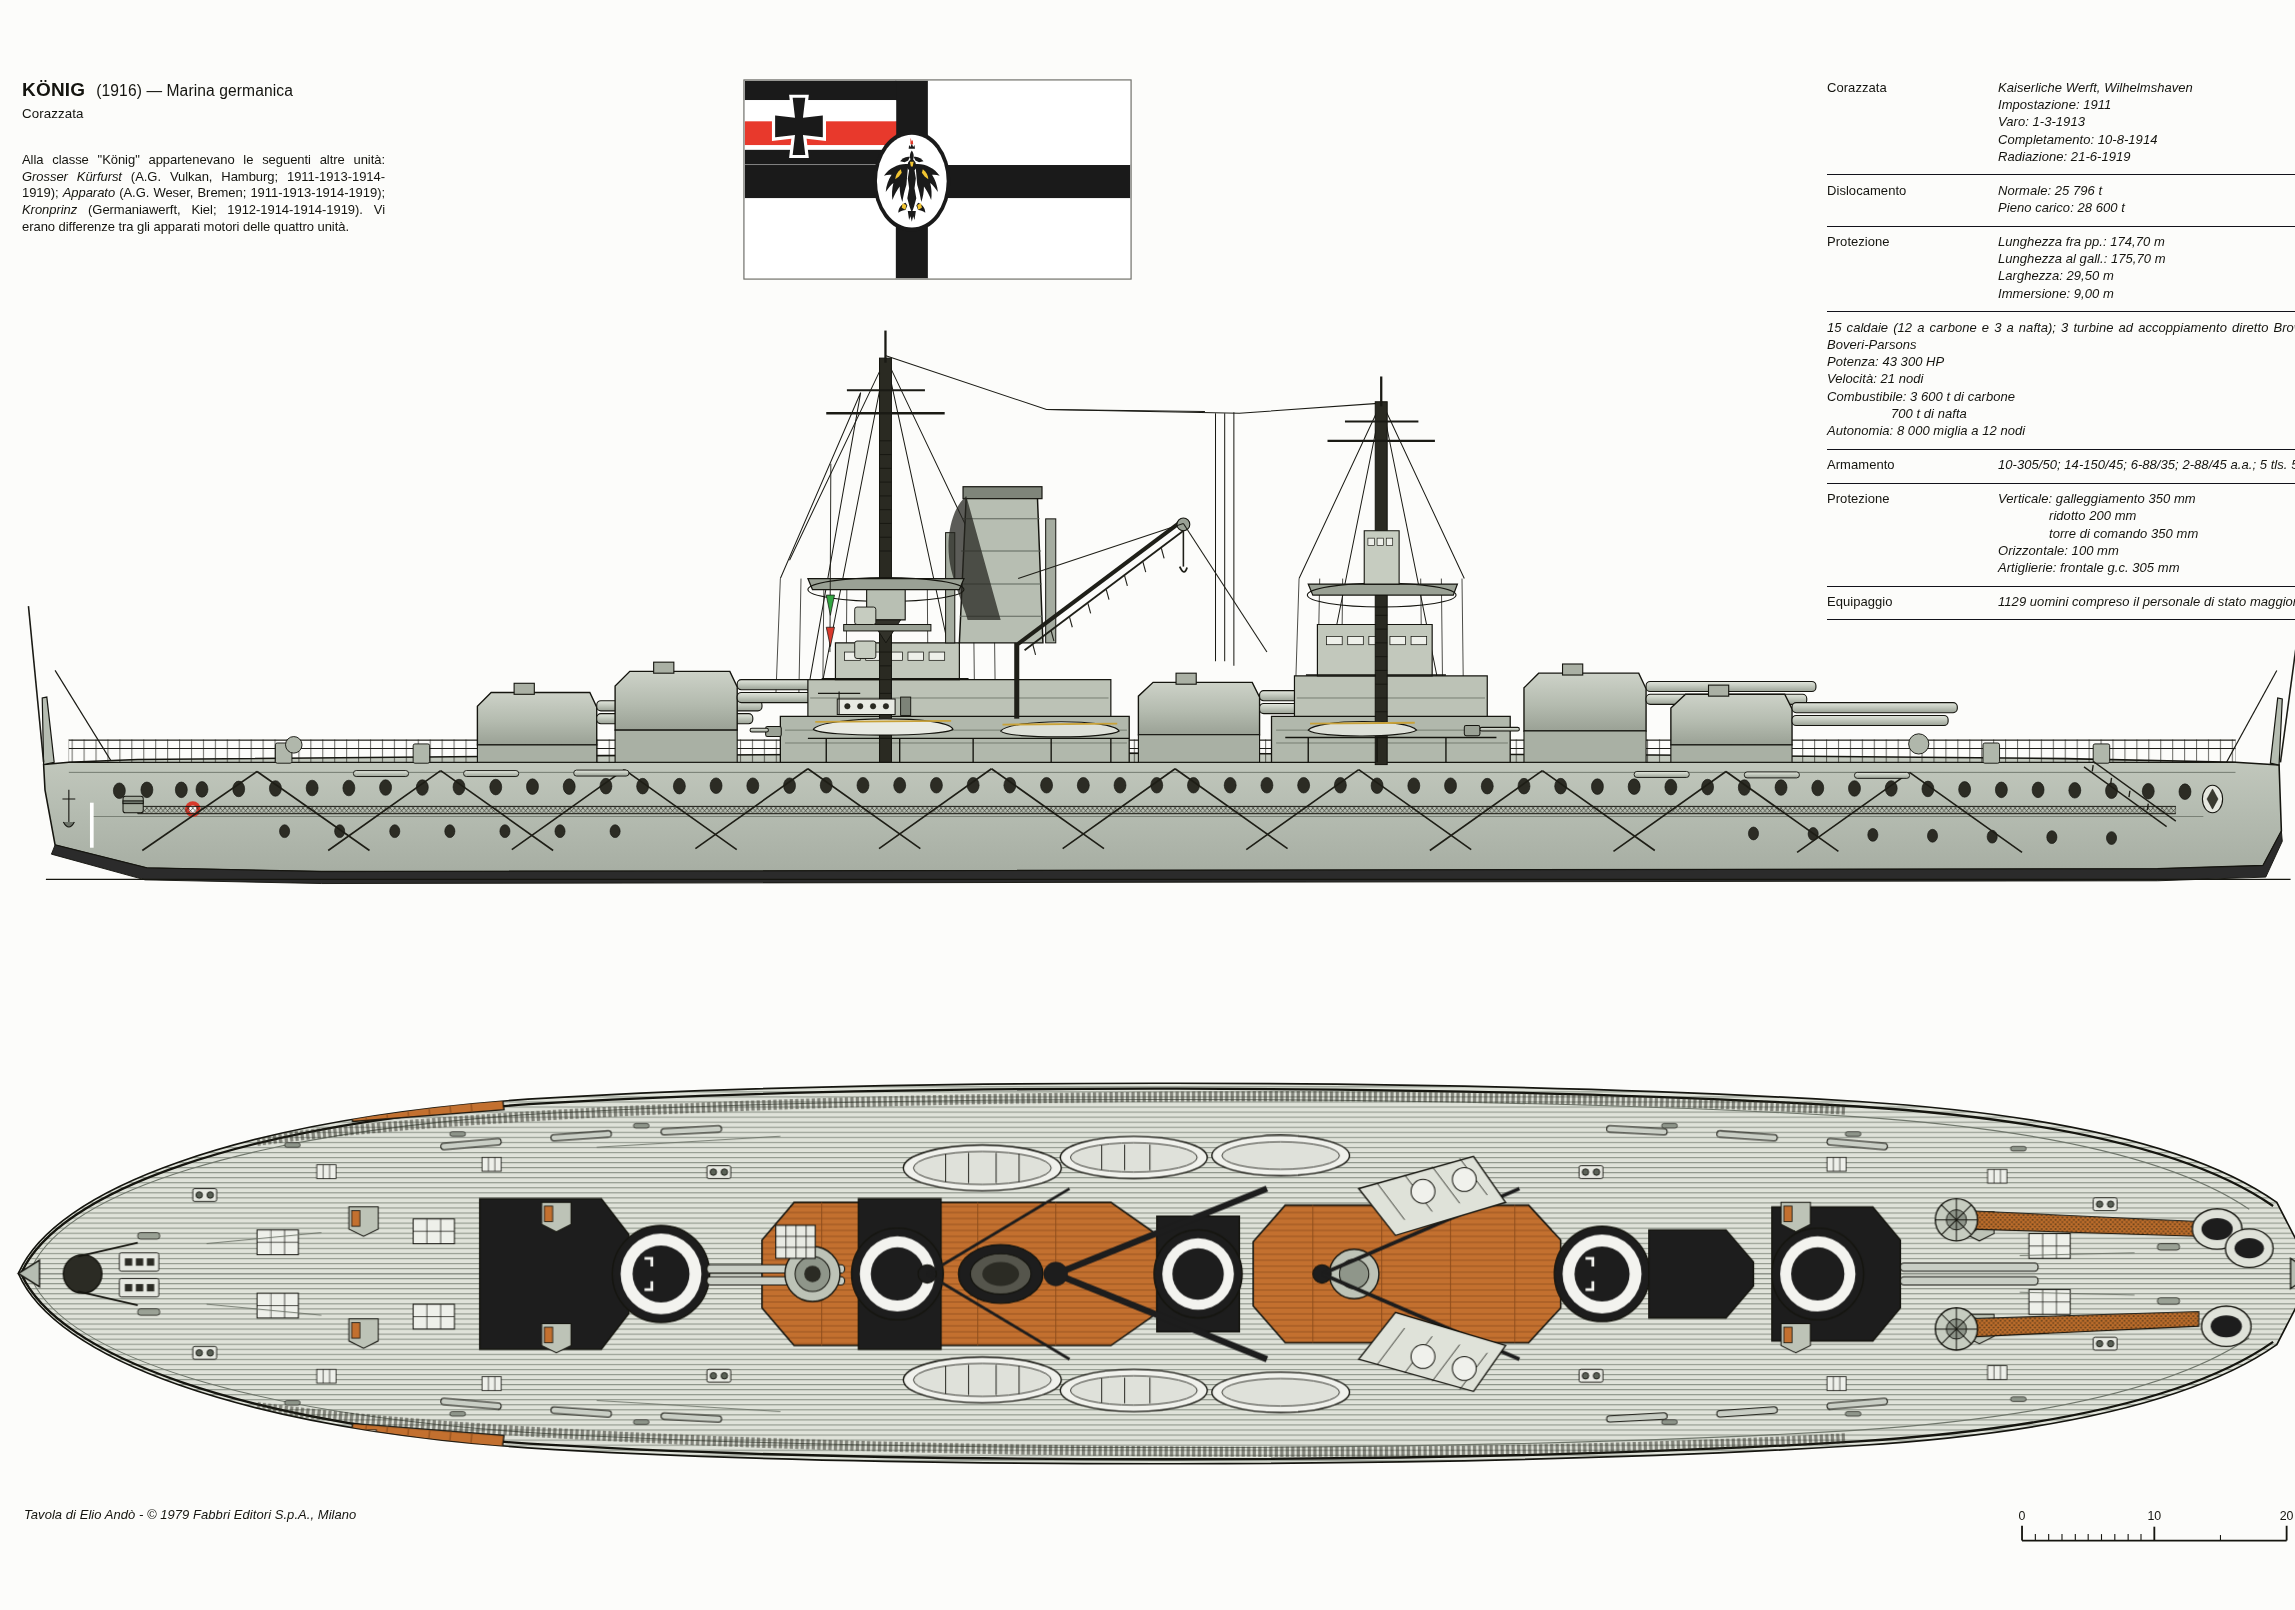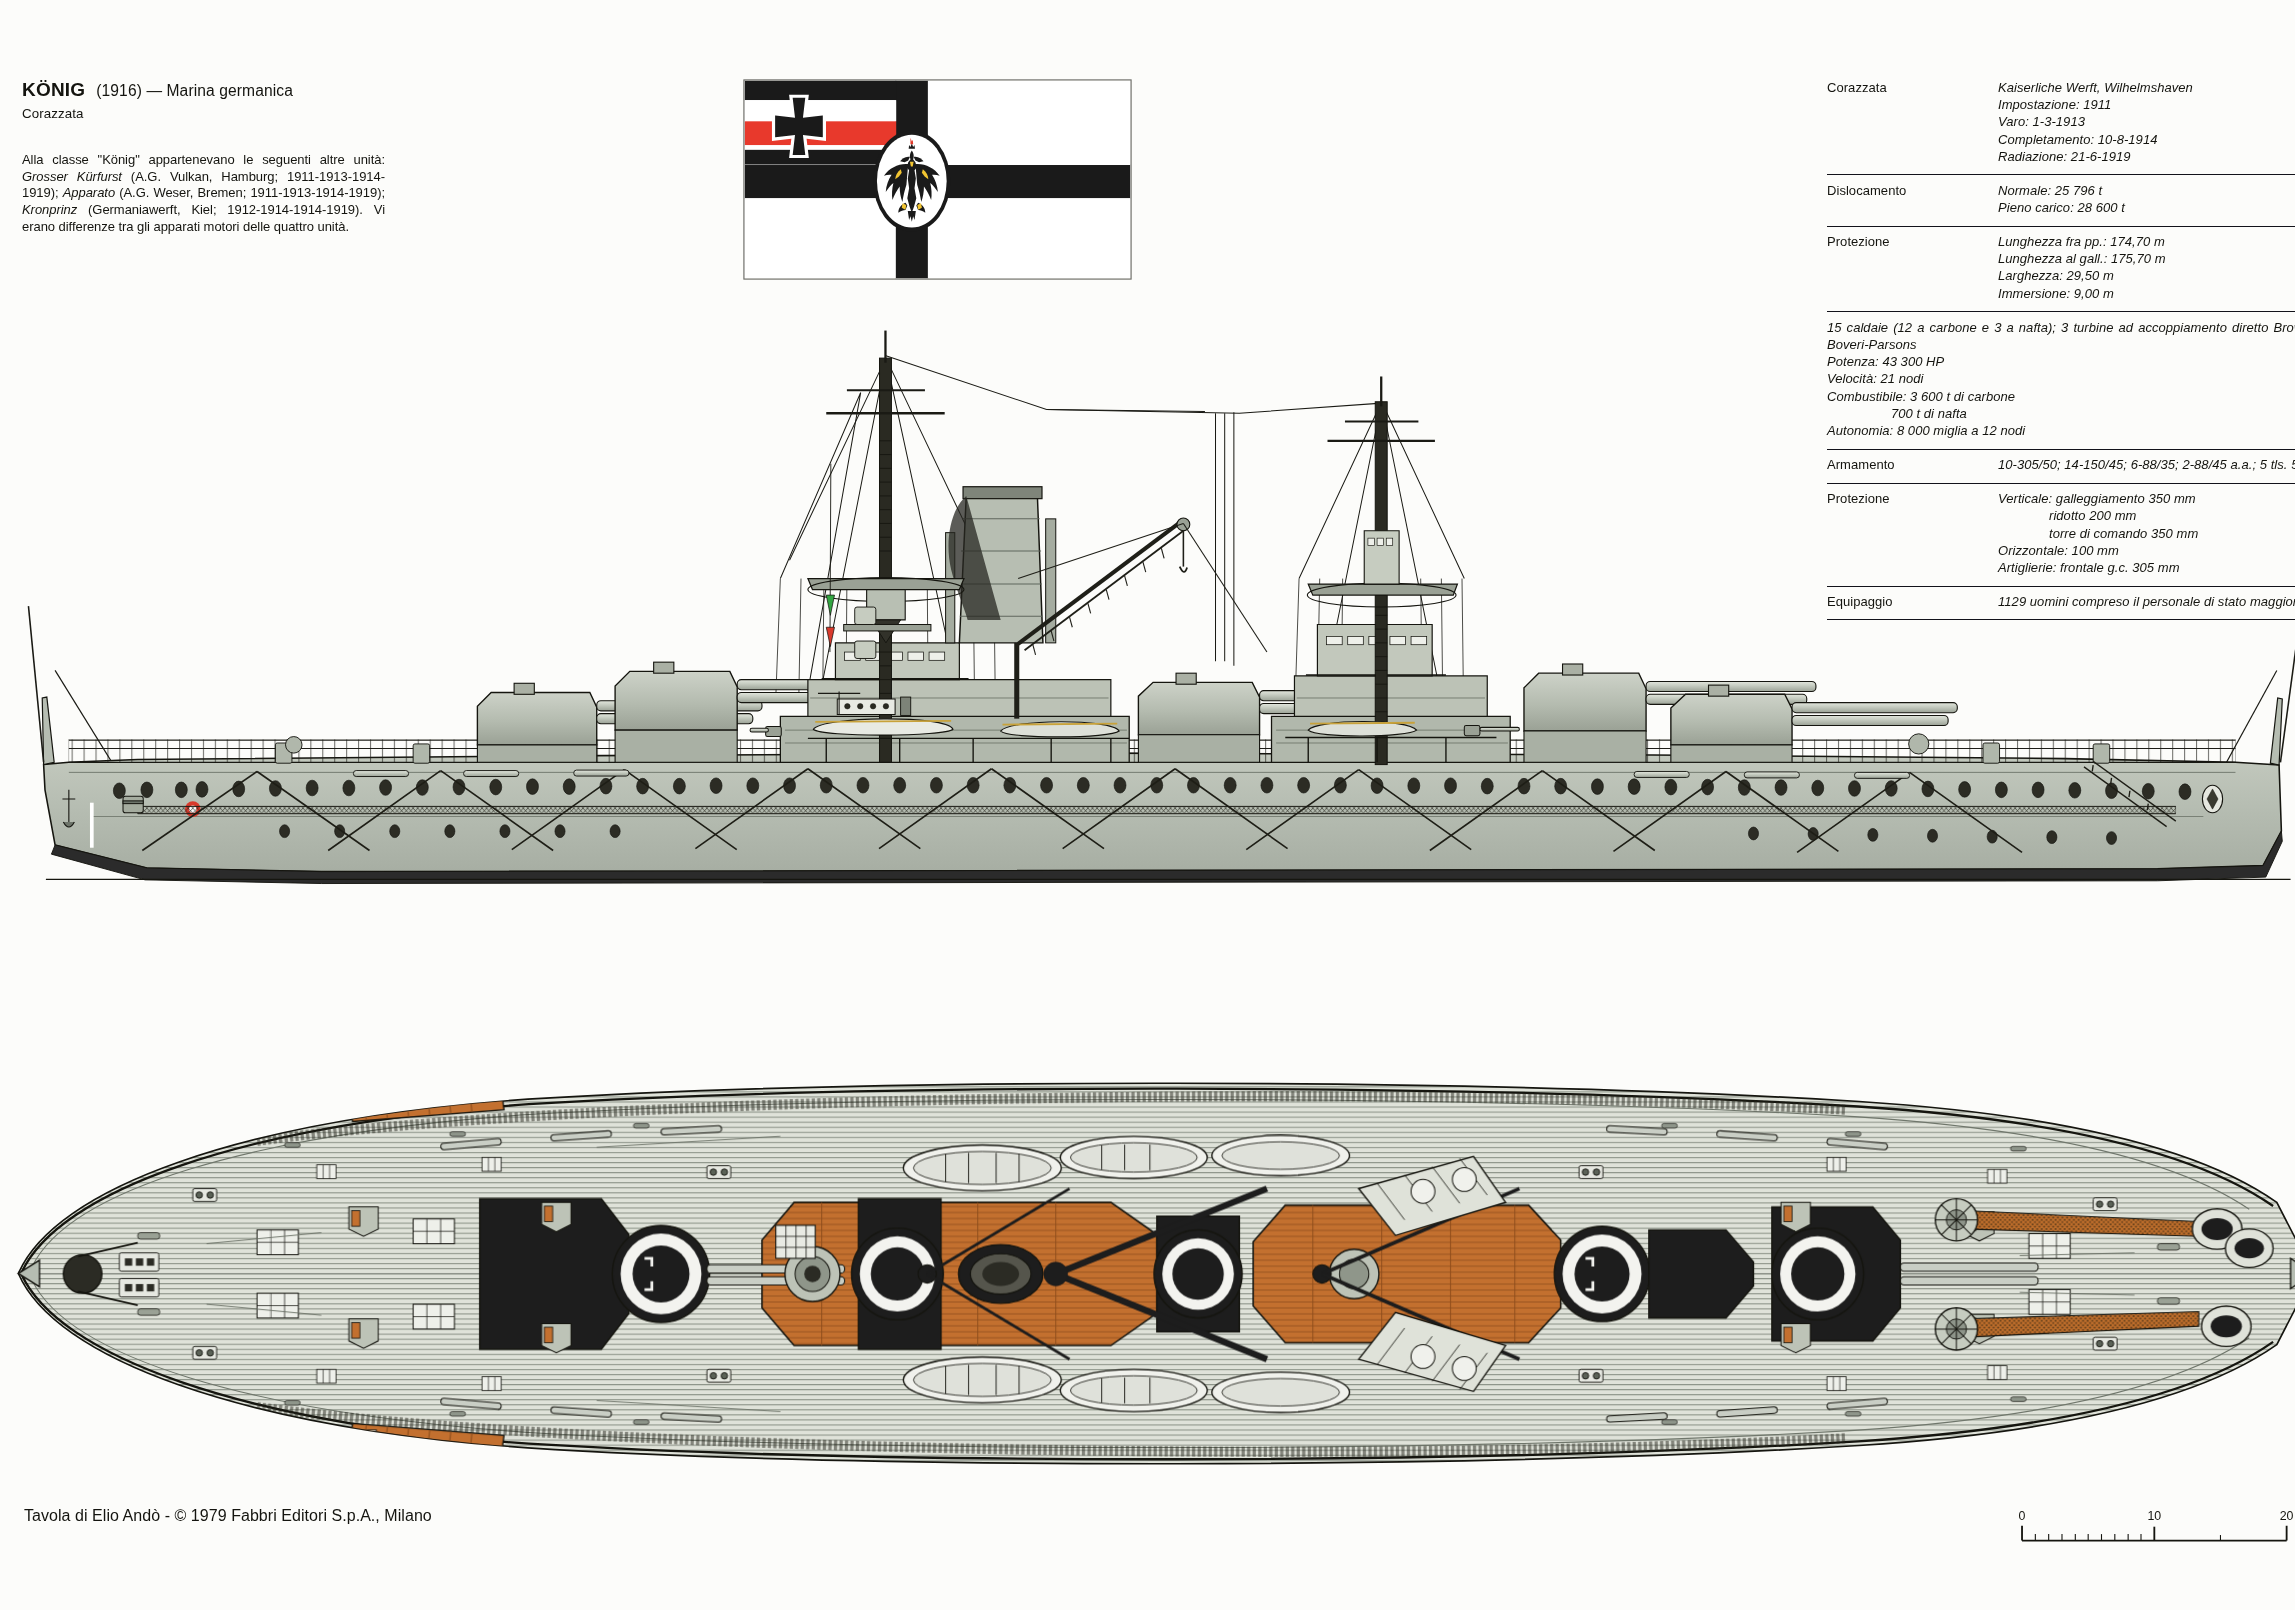--- a/index.html
+++ b/index.html
@@ -49,21 +49,21 @@
   .spec-value .ind2{display:block;padding-left:64px;}
   .spec-value .just{text-align:justify;}
 
   
   #profile-view{position:absolute;left:0;top:303px;width:2336px;height:643px;}
   #plan-view{position:absolute;left:0;top:1051px;width:2336px;height:445px;}
   #profile-view svg,#plan-view svg{display:block;width:100%;height:100%;}
 
   
   #credit{
-    position:absolute;left:24px;top:1507px;font-size:16px;letter-spacing:0.05px;
+    position:absolute;left:24px;top:1507px;font-size:13px;letter-spacing:0.05px;font-style:italic;
   }
   #scale-bar{position:absolute;left:2011px;top:1510px;width:294px;height:51px;}
   #scale-bar svg{display:block;width:100%;height:100%;}
 </style>
 </head>
 <body>
 
 <div class="sheet">
 
   <div id="header-block">

